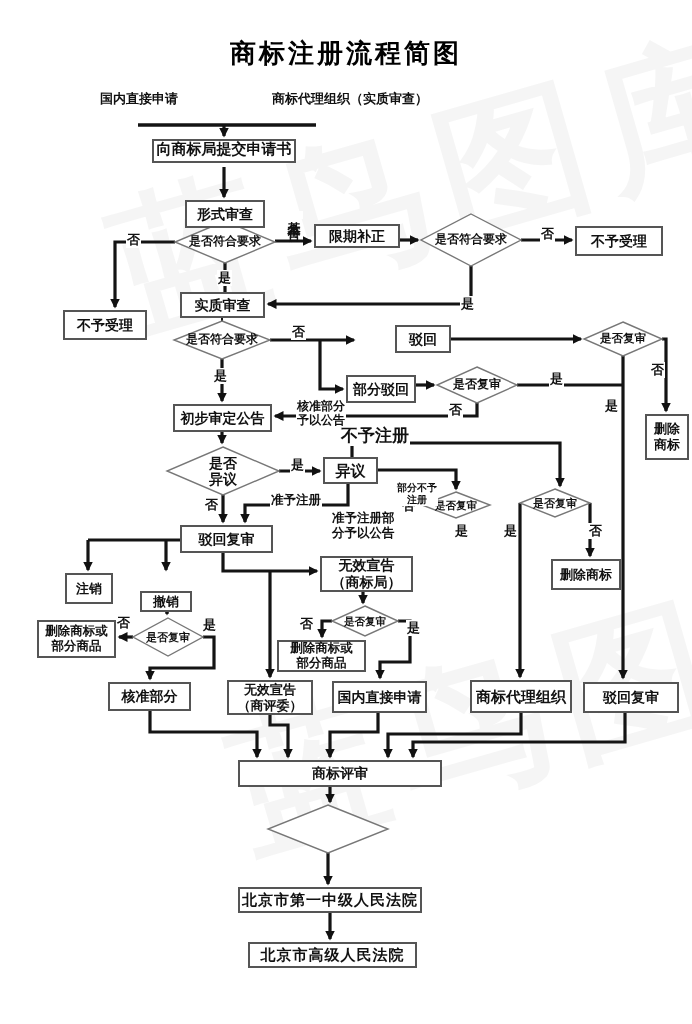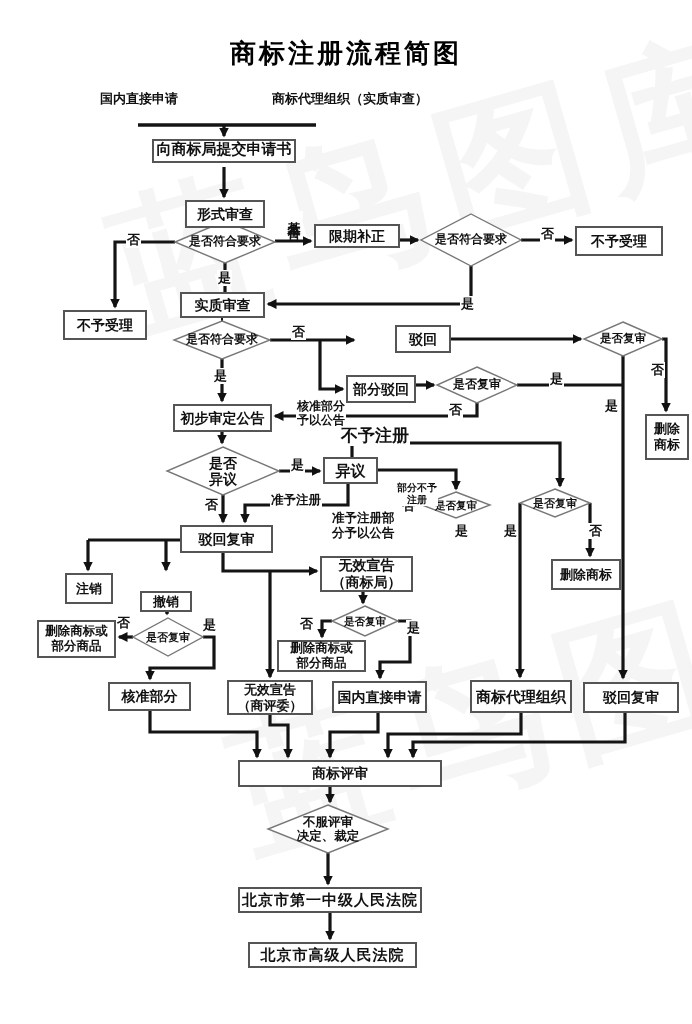--- a/index.html
+++ b/index.html
@@ -164,24 +164,20 @@
   <div class="dtext" style="left:584px;top:322px;width:78px;height:34px;font-size:11.5px;">是否复审</div>
   <div class="dtext" style="left:437px;top:367px;width:80px;height:36px;font-size:12px;">是否复审</div>
   <div class="dtext" style="left:167px;top:447px;width:112px;height:48px;font-size:14px;">
     <span>是否</span>
     <span>异议</span>
   </div>
   <div class="dtext" style="left:422px;top:492px;width:68px;height:26px;font-size:10.5px;">是否复审</div>
   <div class="dtext" style="left:520px;top:489px;width:70px;height:28px;font-size:11px;">是否复审</div>
   <div class="dtext" style="left:133px;top:618px;width:70px;height:38px;font-size:11px;">是否复审</div>
   <div class="dtext" style="left:332px;top:606px;width:66px;height:30px;font-size:10.5px;">是否复审</div>
-  <div class="dtext" style="left:268px;top:805px;width:120px;height:48px;font-size:12.5px;">
-    <span>不服评审</span>
-    <span>决定、裁定</span>
-  </div>
 
   <div class="lbl bg" style="left:126px;top:232px;">否</div>
   <div class="lbl bg" style="left:217px;top:270px;">是</div>
   <div class="lbl bg" style="left:540px;top:226px;">否</div>
   <div class="lbl bg" style="left:460px;top:296px;">是</div>
   <div class="lbl bg" style="left:291px;top:324px;">否</div>
   <div class="lbl bg" style="left:213px;top:368px;">是</div>
   <div class="lbl bg" style="left:650px;top:362px;">否</div>
   <div class="lbl bg" style="left:604px;top:398px;">是</div>
   <div class="lbl bg" style="left:549px;top:371px;">是</div>

